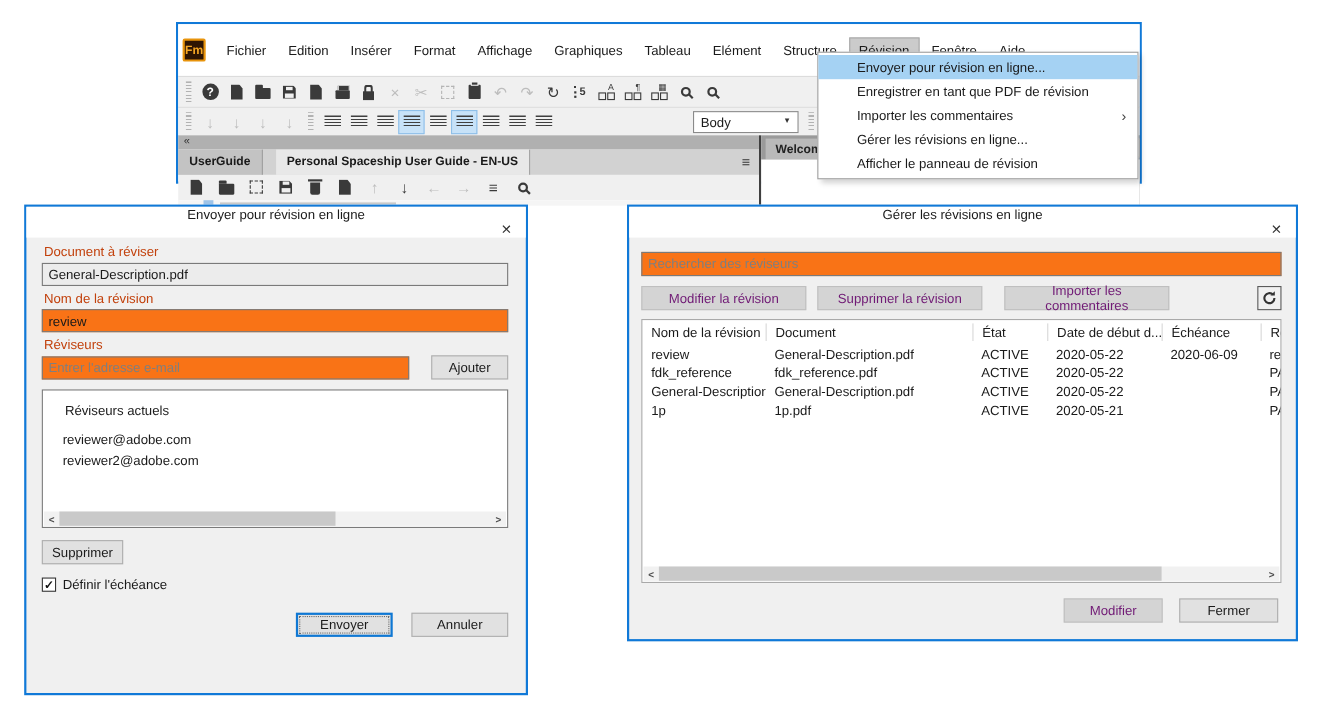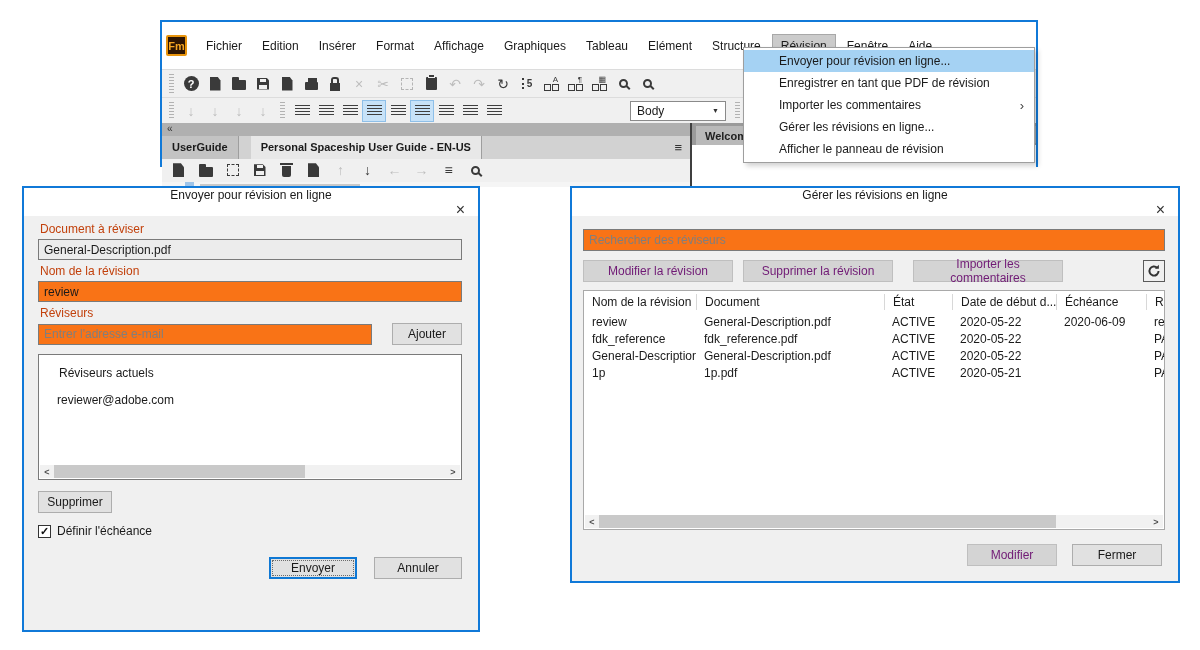--- a/index.html
+++ b/index.html
@@ -361,20 +361,21 @@
 
     <div class="dlabel">Réviseurs</div>
     <div class="flex" style="gap:20px;">
       <input class="tfield" style="flex: 1 1 0%;" placeholder="Entrer l'adresse e-mail">
       <button class="btn" style="width:70px">Ajouter</button>
     </div>
 
     <div class="listbox" style="height:126px;margin-top:9px;">
       <div style="padding:11px 0 0 20px;">Réviseurs actuels</div>
       <div style="padding:13px 0 0 18px;">reviewer@adobe.com</div>
+      <div style="padding:5px 0 0 18px;">reviewer2@adobe.com</div>
       <div class="hscroll">
         <span class="sarr">&lt;</span>
         <span class="track">
             <span class="thumb" style="left:0;width:64%;"></span>
           </span>
         <span class="sarr">&gt;</span>
       </div>
     </div>
 
     <button class="btn" style="width:74px;margin-top:11px;">Supprimer</button>

